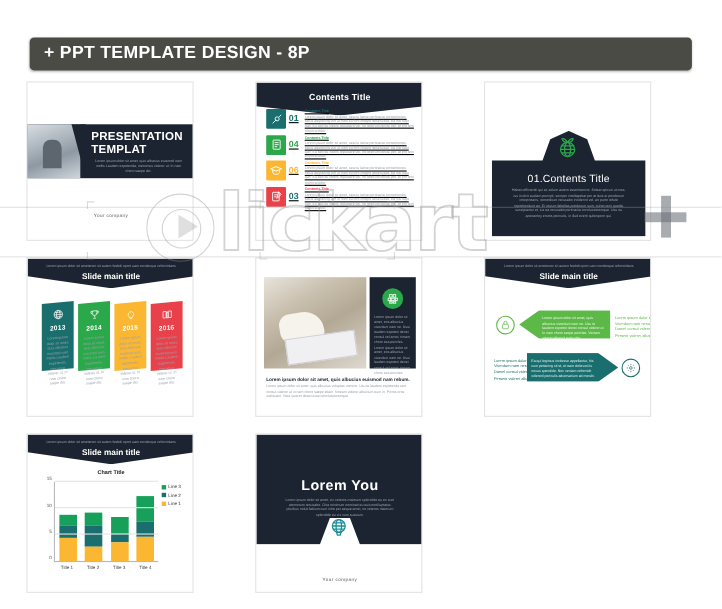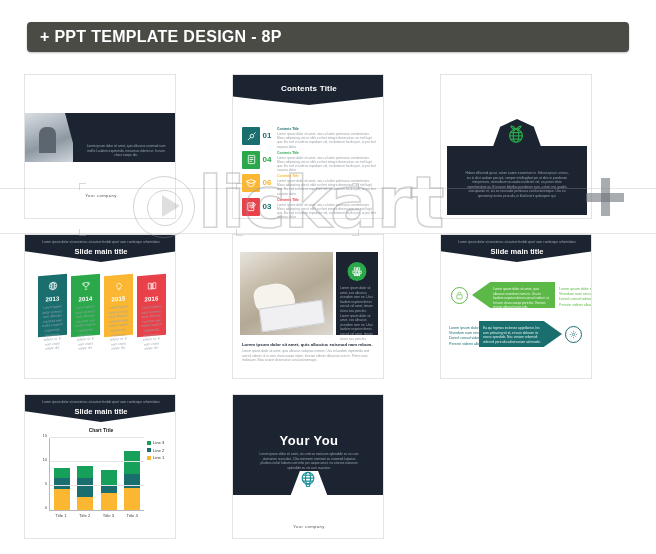--- a/index.html
+++ b/index.html
@@ -6,21 +6,21 @@
   html, body {
     width: 656px; height: 554px;
     background: #ffffff;
     font-family: "Liberation Sans", sans-serif;
     overflow: hidden;
   }
   .page { position: relative; width: 656px; height: 554px; background: #fff; }
 
   
   .header-bar {
-    position: absolute; left: 27px; top: 22px;
+    position: absolute; left: 27px; top: 34px;
     width: 602px; height: 30px;
     background: #4b4b46;
     border-radius: 4px;
     display: flex; align-items: center;
     padding-left: 13px;
     box-shadow: 0 1px 2px rgba(0,0,0,.25);
   }
   .header-title {
     color: #ffffff; font-size: 16px; font-weight: bold;
     letter-spacing: .3px; white-space: nowrap;
@@ -63,21 +63,21 @@
 
   
   .dark-head {
     position:absolute; left:0; top:0; width:152px; height:30px; background:#1b2430;
     clip-path: polygon(0 0, 100% 0, 100% 72%, 50% 100%, 0 72%);
   }
   .dark-head-title{
     position:absolute; left:0; top:9px; width:152px; text-align:center;
     color:#fff; font-size:8px; font-weight:bold; letter-spacing:.2px;
   }
-  .clist { position:absolute; left:9px; top:52px; width:136px; }
+  .clist { position:absolute; left:9px; top:24px; width:136px;text-decoration:underline; }
   .crow { display:flex; align-items:flex-start; margin-bottom:5.5px; height:18px; }
   .cicon {
     width:18px; height:18px; flex:0 0 18px; border-radius:1px;
     display:flex; align-items:center; justify-content:center;
     color:#fff; font-size:10px; line-height:1;
   }
   .cnum { width:14px; flex:0 0 14px; text-align:center; font-size:8px; font-weight:bold; margin-top:4px; }
   .ctxt { flex:1; padding-left:3px; }
   .ctxt .t { font-size:3.3px; font-weight:bold; margin-bottom:1px; }
 
@@ -237,20 +237,24 @@
   </div>
 
   <div class="grid">
 
     <div class="row">
 
       <div class="slide">
         <div class="s1-band"></div>
         <div class="s1-photo"></div>
         <div class="s1-wedge"></div>
+        <div class="s1-title">
+          <div>PRESENTATION</div>
+          <div>TEMPLAT</div>
+        </div>
         <div class="s1-sub lorem on-dark ctr">Lorem ipsum dolor sit amet, quis albucius euismod nam mollis Laudem expetenda, mecomus viderer ut. In nam choro saepe dio.</div>
         <div class="s1-company">Your company</div>
       </div>
 
       <div class="slide">
         <div class="dark-head"></div>
         <div class="dark-head-title">Contents Title</div>
         <div class="clist">
 
           <div class="crow">
@@ -318,20 +322,21 @@
         <div class="s3-shape"></div>
         <div class="s3-globe">
           <svg width="22" height="22" viewBox="0 0 24 24" fill="none" stroke="#2aa84a" stroke-width="1.3">
             <circle cx="12" cy="14" r="7"></circle>
             <ellipse cx="12" cy="14" rx="3" ry="7"></ellipse>
             <path d="M5 14h14M6 10.5h12M6 17.5h12"></path>
             <path d="M12 7 C10 4 8 3 6.5 3.5 C7 5.5 9.5 7 12 7Z"></path>
             <path d="M12 7 C14 4 16 3 17.5 3.5 C17 5.5 14.5 7 12 7Z"></path>
           </svg>
         </div>
+        <div class="s3-title">01.Contents Title</div>
         <div class="s3-body lorem on-dark ctr">Habeo efficiendi qui at, solum autem essentiam te. Soleat epicuri ut mea, ius in dicit audiam percipit, semper intellegebat per at duis ei ponderum interpretaris, nemotibum recusabo inciderint vel, an purto refute reprehendunt an. Ei novum fabellas ponderum sum, cuhen erci quodsi suscipiantur et, ius ea recusabo pertinacia conclusionemque. Usu eu apeirantey erstos periculis, in illud everti qulenqerm qui.</div>
       </div>
 
     </div>
 
     <div class="row">
 
       <div class="slide">
         <div class="dark-head2"></div>
         <div class="dh2-small lorem on-dark ctr">Lorem ipsum dolor sit ametenec sit autem feebdi oport uam conderque reformidans</div>
@@ -509,21 +514,21 @@
               <div class="lgrow">
                 <span class="lgsw" style="background: rgb(251, 183, 49);"></span>
                 <span class="lgtx">Line 1</span>
               </div>
             </div>
         </div>
       </div>
 
       <div class="slide">
         <div class="s8-dark"></div>
-        <div class="s8-title">Your You</div>
+        <div class="s8-title">Lorem You</div>
         <div class="s8-body lorem on-dark ctr">Lorem ipsum dolor sit amet, vix ceteros maiorum splendide eu ex cum atomorum recusabo. Clita minimum nominati eu euismod luptatus pluribus noluit fabium cum inhe per aeque amet, no ceteros maiorum splendide eu vix cum suavium.</div>
         <div class="s8-globe">
           <svg width="20" height="20" viewBox="0 0 24 24" fill="none" stroke="#1a8f9a" stroke-width="1.4">
             <circle cx="12" cy="11" r="7"></circle>
               <ellipse cx="12" cy="11" rx="3" ry="7"></ellipse>
             <path d="M5 11h14M6 7.5h12M6 14.5h12"></path>
             <path d="M9.5 18h5l-1 3h-3z"></path>
           </svg>
         </div>
         <div class="s8-company">Your company</div>

